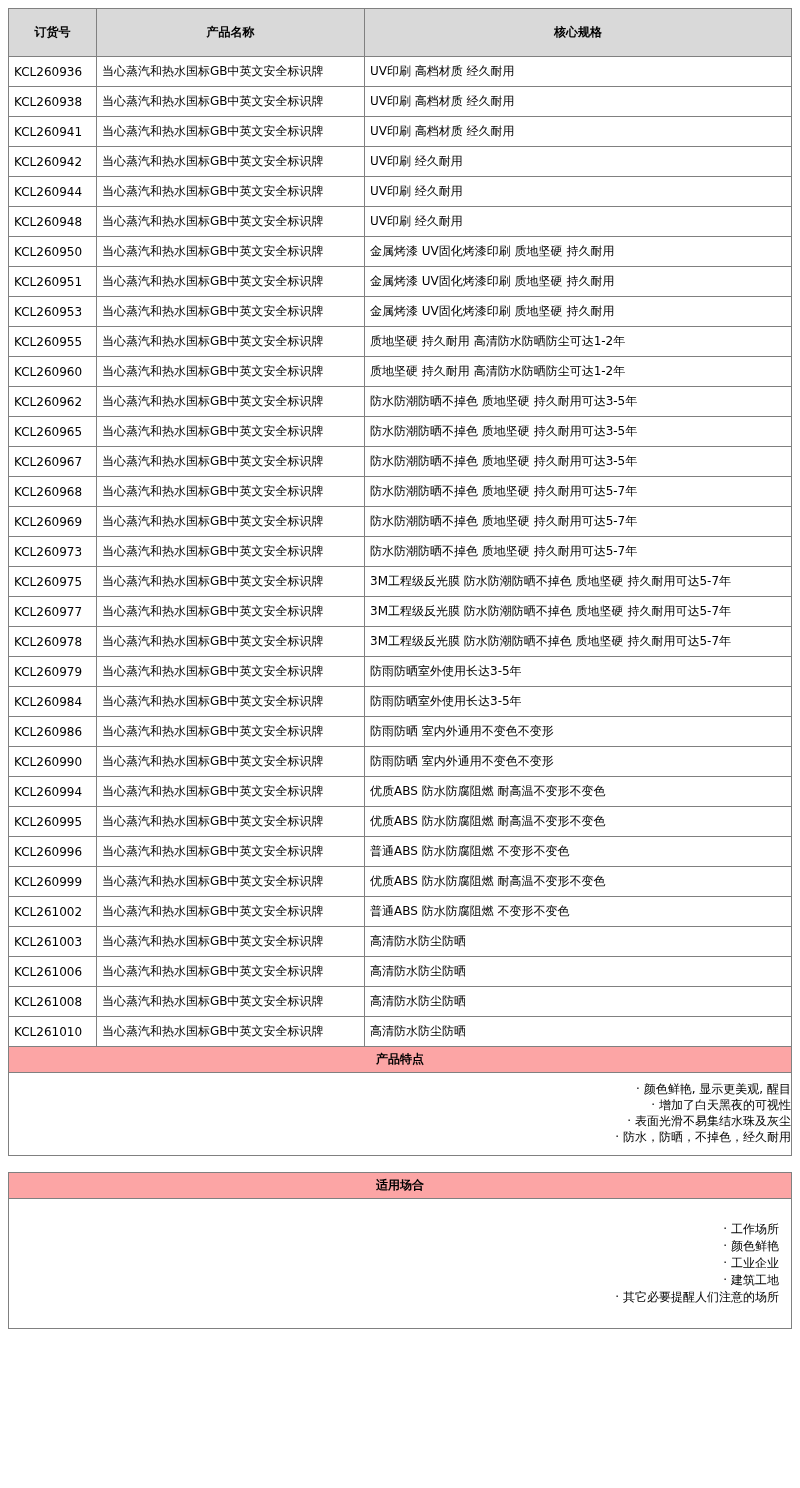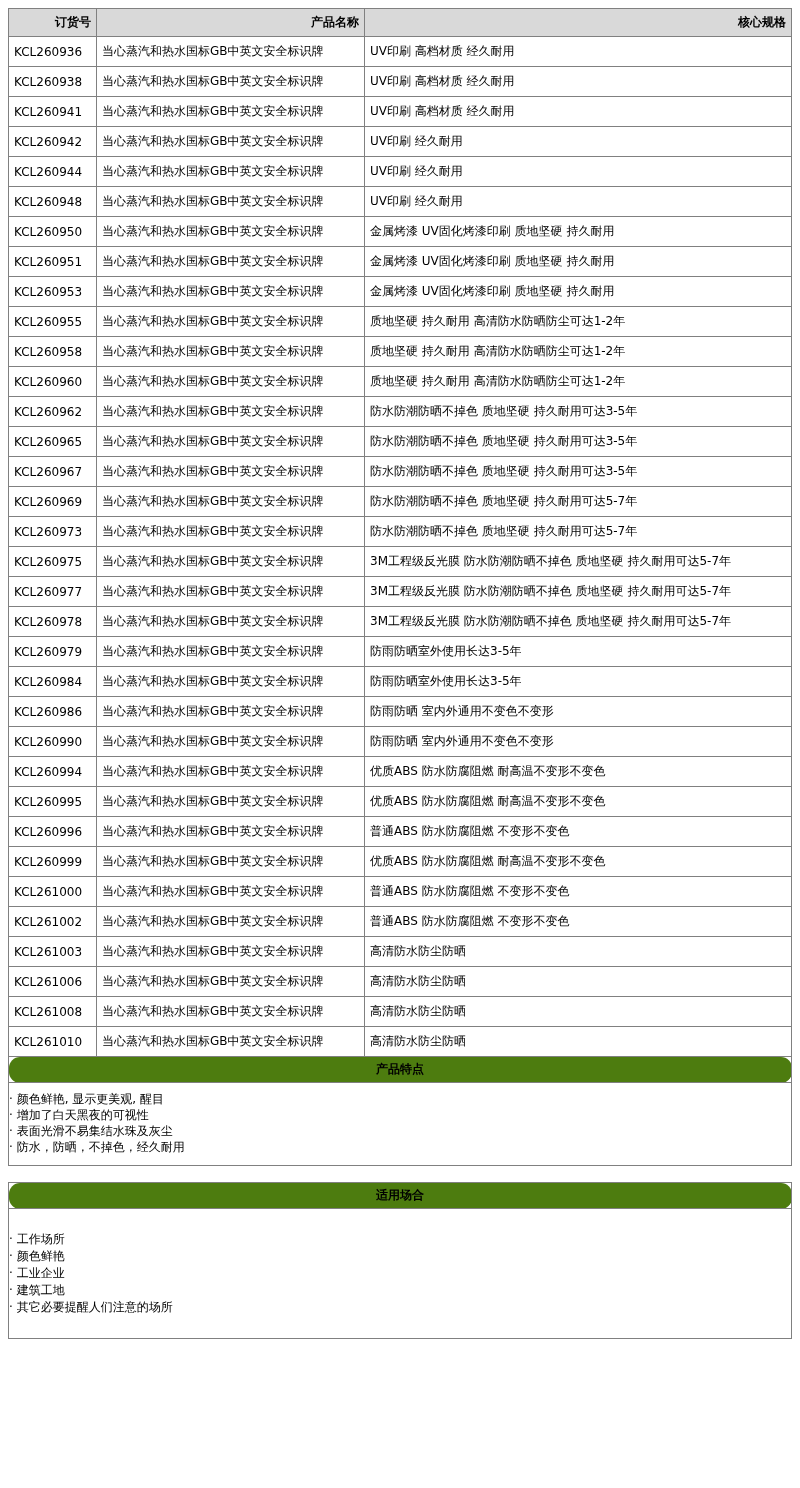--- a/index.html
+++ b/index.html
@@ -20,43 +20,42 @@
   th, td {
     border: 1px solid #808080;
     font-size: 12px;
     padding: 2px 5px;
     vertical-align: middle;
     overflow: hidden;
     white-space: nowrap;
   }
   thead th {
     background: #d9d9d9;
-    text-align: right;
+    text-align: center;
     font-weight: bold;
-    height: 28px;
+    height: 48px;
   }
   tbody td { height: 30px; }
   .col1 { width: 88px; }
   .col2 { width: 268px; }
   tr.section-title td {
-    background: #4d7c0f;
+    background: #fca5a5;
     text-align: center;
     font-weight: bold;
     height: 26px;
     padding: 2px 5px;
-    border-radius: 11px;
   }
   td.content-cell {
-    text-align: left;
+    text-align: right;
     height: auto;
     white-space: normal;
   }
   td.features-cell { padding: 8px 0 10px 0; }
   td.features-cell div { line-height: 16px; }
-  td.occasions-cell { padding: 22px 4px 22px 0; margin-top: 24px; }
+  td.occasions-cell { padding: 22px 12px 22px 0; margin-top: 24px; }
   td.occasions-cell div { line-height: 17px; }
   .occasions-table { margin-top: 16px; }
 </style>
 </head>
 <body>
 
 <div class="sheet">
 
   <table>
     <colgroup>
@@ -116,45 +115,45 @@
           <td>KCL260953</td>
           <td>当心蒸汽和热水国标GB中英文安全标识牌</td>
           <td>金属烤漆 UV固化烤漆印刷 质地坚硬 持久耐用</td>
         </tr>
         <tr>
           <td>KCL260955</td>
           <td>当心蒸汽和热水国标GB中英文安全标识牌</td>
           <td>质地坚硬 持久耐用 高清防水防晒防尘可达1-2年</td>
         </tr>
         <tr>
-          <td>KCL260958</td>
+          <td>KCL260960</td>
           <td>当心蒸汽和热水国标GB中英文安全标识牌</td>
           <td>质地坚硬 持久耐用 高清防水防晒防尘可达1-2年</td>
         </tr>
         <tr>
-          <td>KCL260960</td>
-          <td>当心蒸汽和热水国标GB中英文安全标识牌</td>
-          <td>质地坚硬 持久耐用 高清防水防晒防尘可达1-2年</td>
-        </tr>
-        <tr>
           <td>KCL260962</td>
           <td>当心蒸汽和热水国标GB中英文安全标识牌</td>
           <td>防水防潮防晒不掉色 质地坚硬 持久耐用可达3-5年</td>
         </tr>
         <tr>
           <td>KCL260965</td>
           <td>当心蒸汽和热水国标GB中英文安全标识牌</td>
           <td>防水防潮防晒不掉色 质地坚硬 持久耐用可达3-5年</td>
         </tr>
         <tr>
           <td>KCL260967</td>
           <td>当心蒸汽和热水国标GB中英文安全标识牌</td>
           <td>防水防潮防晒不掉色 质地坚硬 持久耐用可达3-5年</td>
         </tr>
         <tr>
+          <td>KCL260968</td>
+          <td>当心蒸汽和热水国标GB中英文安全标识牌</td>
+          <td>防水防潮防晒不掉色 质地坚硬 持久耐用可达5-7年</td>
+        </tr>
+        <tr>
           <td>KCL260969</td>
           <td>当心蒸汽和热水国标GB中英文安全标识牌</td>
           <td>防水防潮防晒不掉色 质地坚硬 持久耐用可达5-7年</td>
         </tr>
         <tr>
           <td>KCL260973</td>
           <td>当心蒸汽和热水国标GB中英文安全标识牌</td>
           <td>防水防潮防晒不掉色 质地坚硬 持久耐用可达5-7年</td>
         </tr>
         <tr>
@@ -204,25 +203,20 @@
         </tr>
         <tr>
           <td>KCL260996</td>
           <td>当心蒸汽和热水国标GB中英文安全标识牌</td>
           <td>普通ABS 防水防腐阻燃 不变形不变色</td>
         </tr>
         <tr>
           <td>KCL260999</td>
           <td>当心蒸汽和热水国标GB中英文安全标识牌</td>
           <td>优质ABS 防水防腐阻燃 耐高温不变形不变色</td>
-        </tr>
-        <tr>
-          <td>KCL261000</td>
-          <td>当心蒸汽和热水国标GB中英文安全标识牌</td>
-          <td>普通ABS 防水防腐阻燃 不变形不变色</td>
         </tr>
         <tr>
           <td>KCL261002</td>
           <td>当心蒸汽和热水国标GB中英文安全标识牌</td>
           <td>普通ABS 防水防腐阻燃 不变形不变色</td>
         </tr>
         <tr>
           <td>KCL261003</td>
           <td>当心蒸汽和热水国标GB中英文安全标识牌</td>
           <td>高清防水防尘防晒</td>

